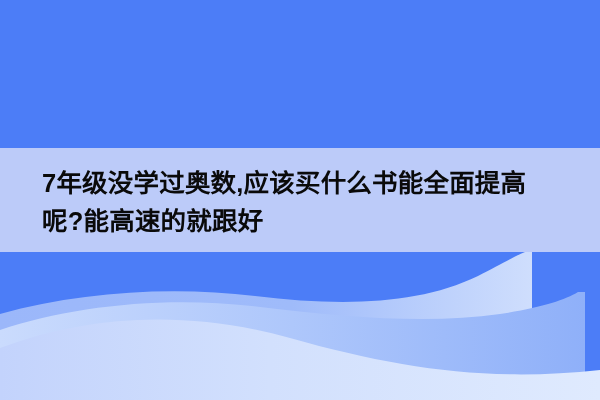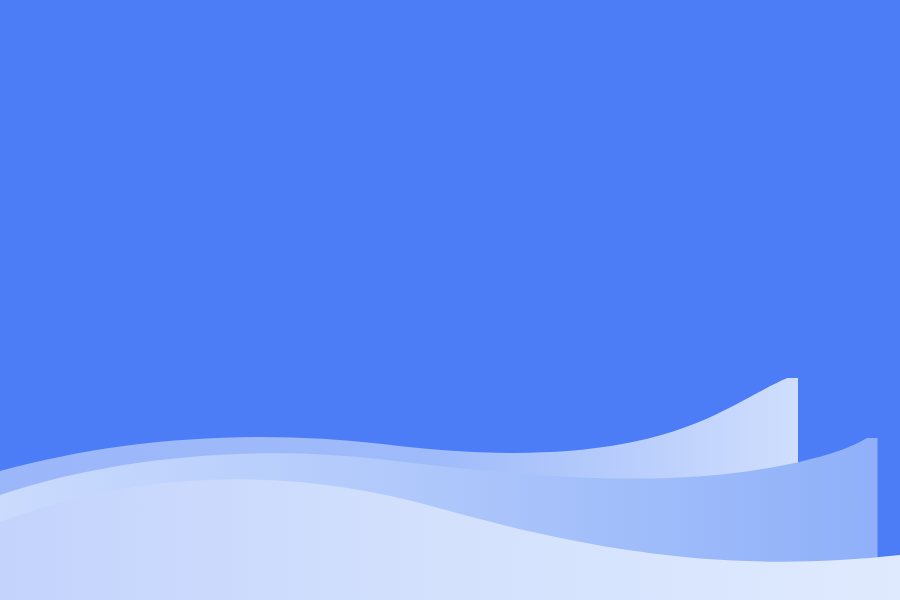--- a/index.html
+++ b/index.html
@@ -69,20 +69,24 @@
     height: 148px;
   }
 </style>
 </head>
 <body>
 
 <div class="banner">
 
   <div class="top-field"></div>
 
+  <div class="text-band">
+    <p class="headline">7年级没学过奥数,应该买什么书能全面提高
+呢?能高速的就跟好</p>
+  </div>
 
   <div class="wave-area">
     <svg class="wave-svg" viewBox="0 0 600 148" preserveAspectRatio="none">
       <defs>
         <linearGradient id="gBack" x1="0" y1="0" x2="1" y2="0">
           <stop offset="0" stop-color="#9bb7fa"></stop>
           <stop offset="0.55" stop-color="#9fbbfa"></stop>
           <stop offset="1" stop-color="#cfdefd"></stop>
         </linearGradient>
         <linearGradient id="gMid" x1="0" y1="0" x2="1" y2="0">

